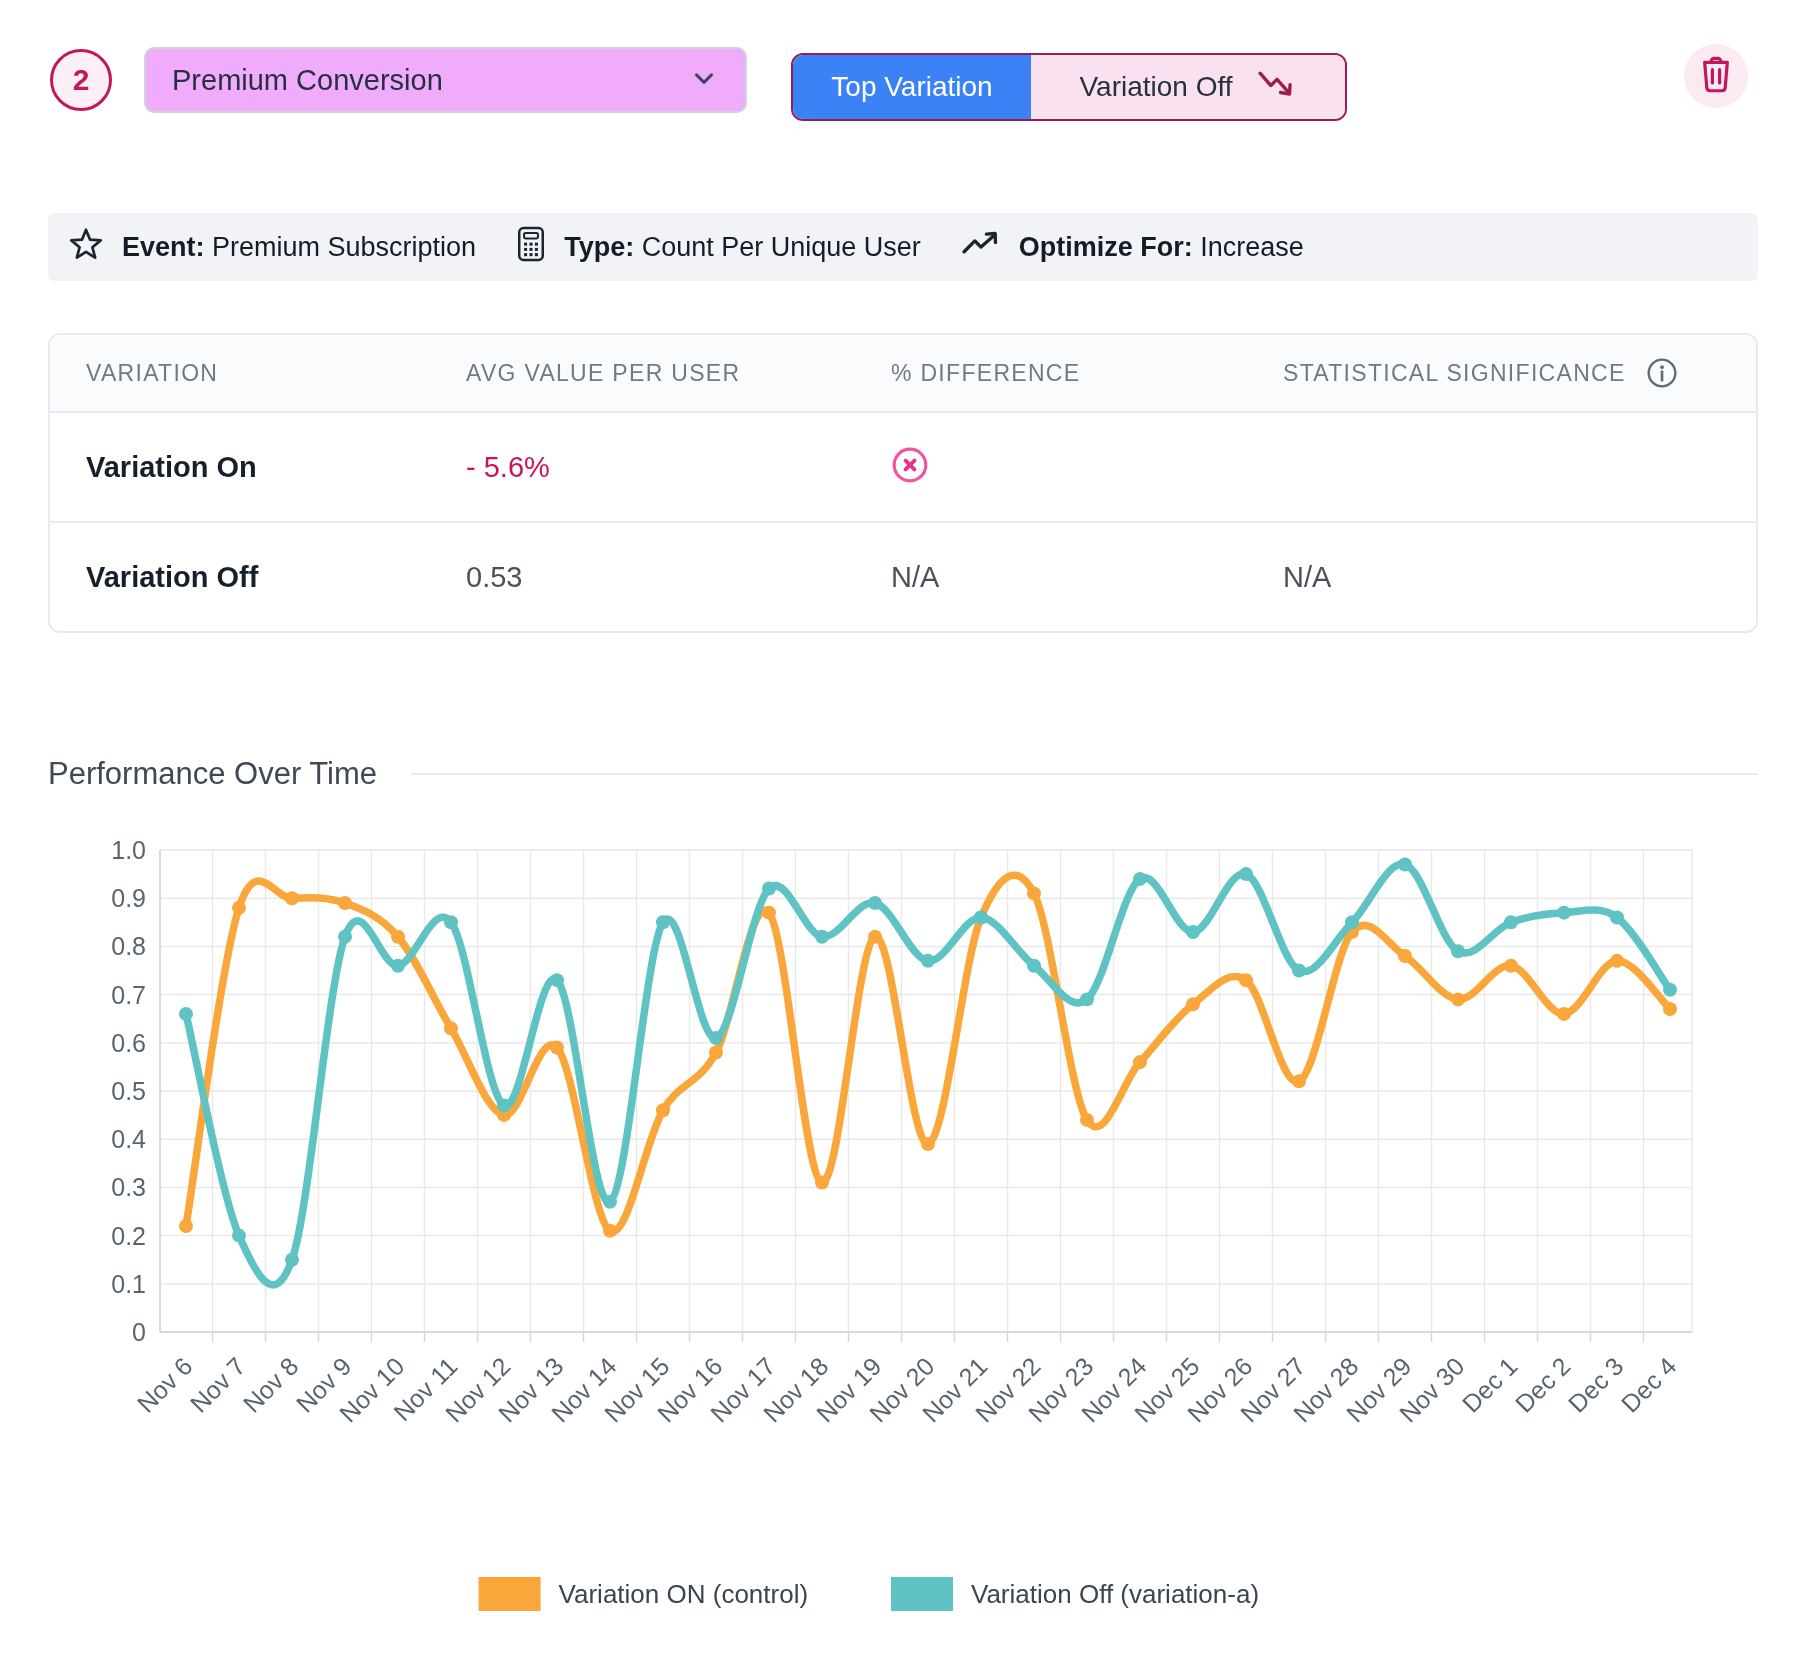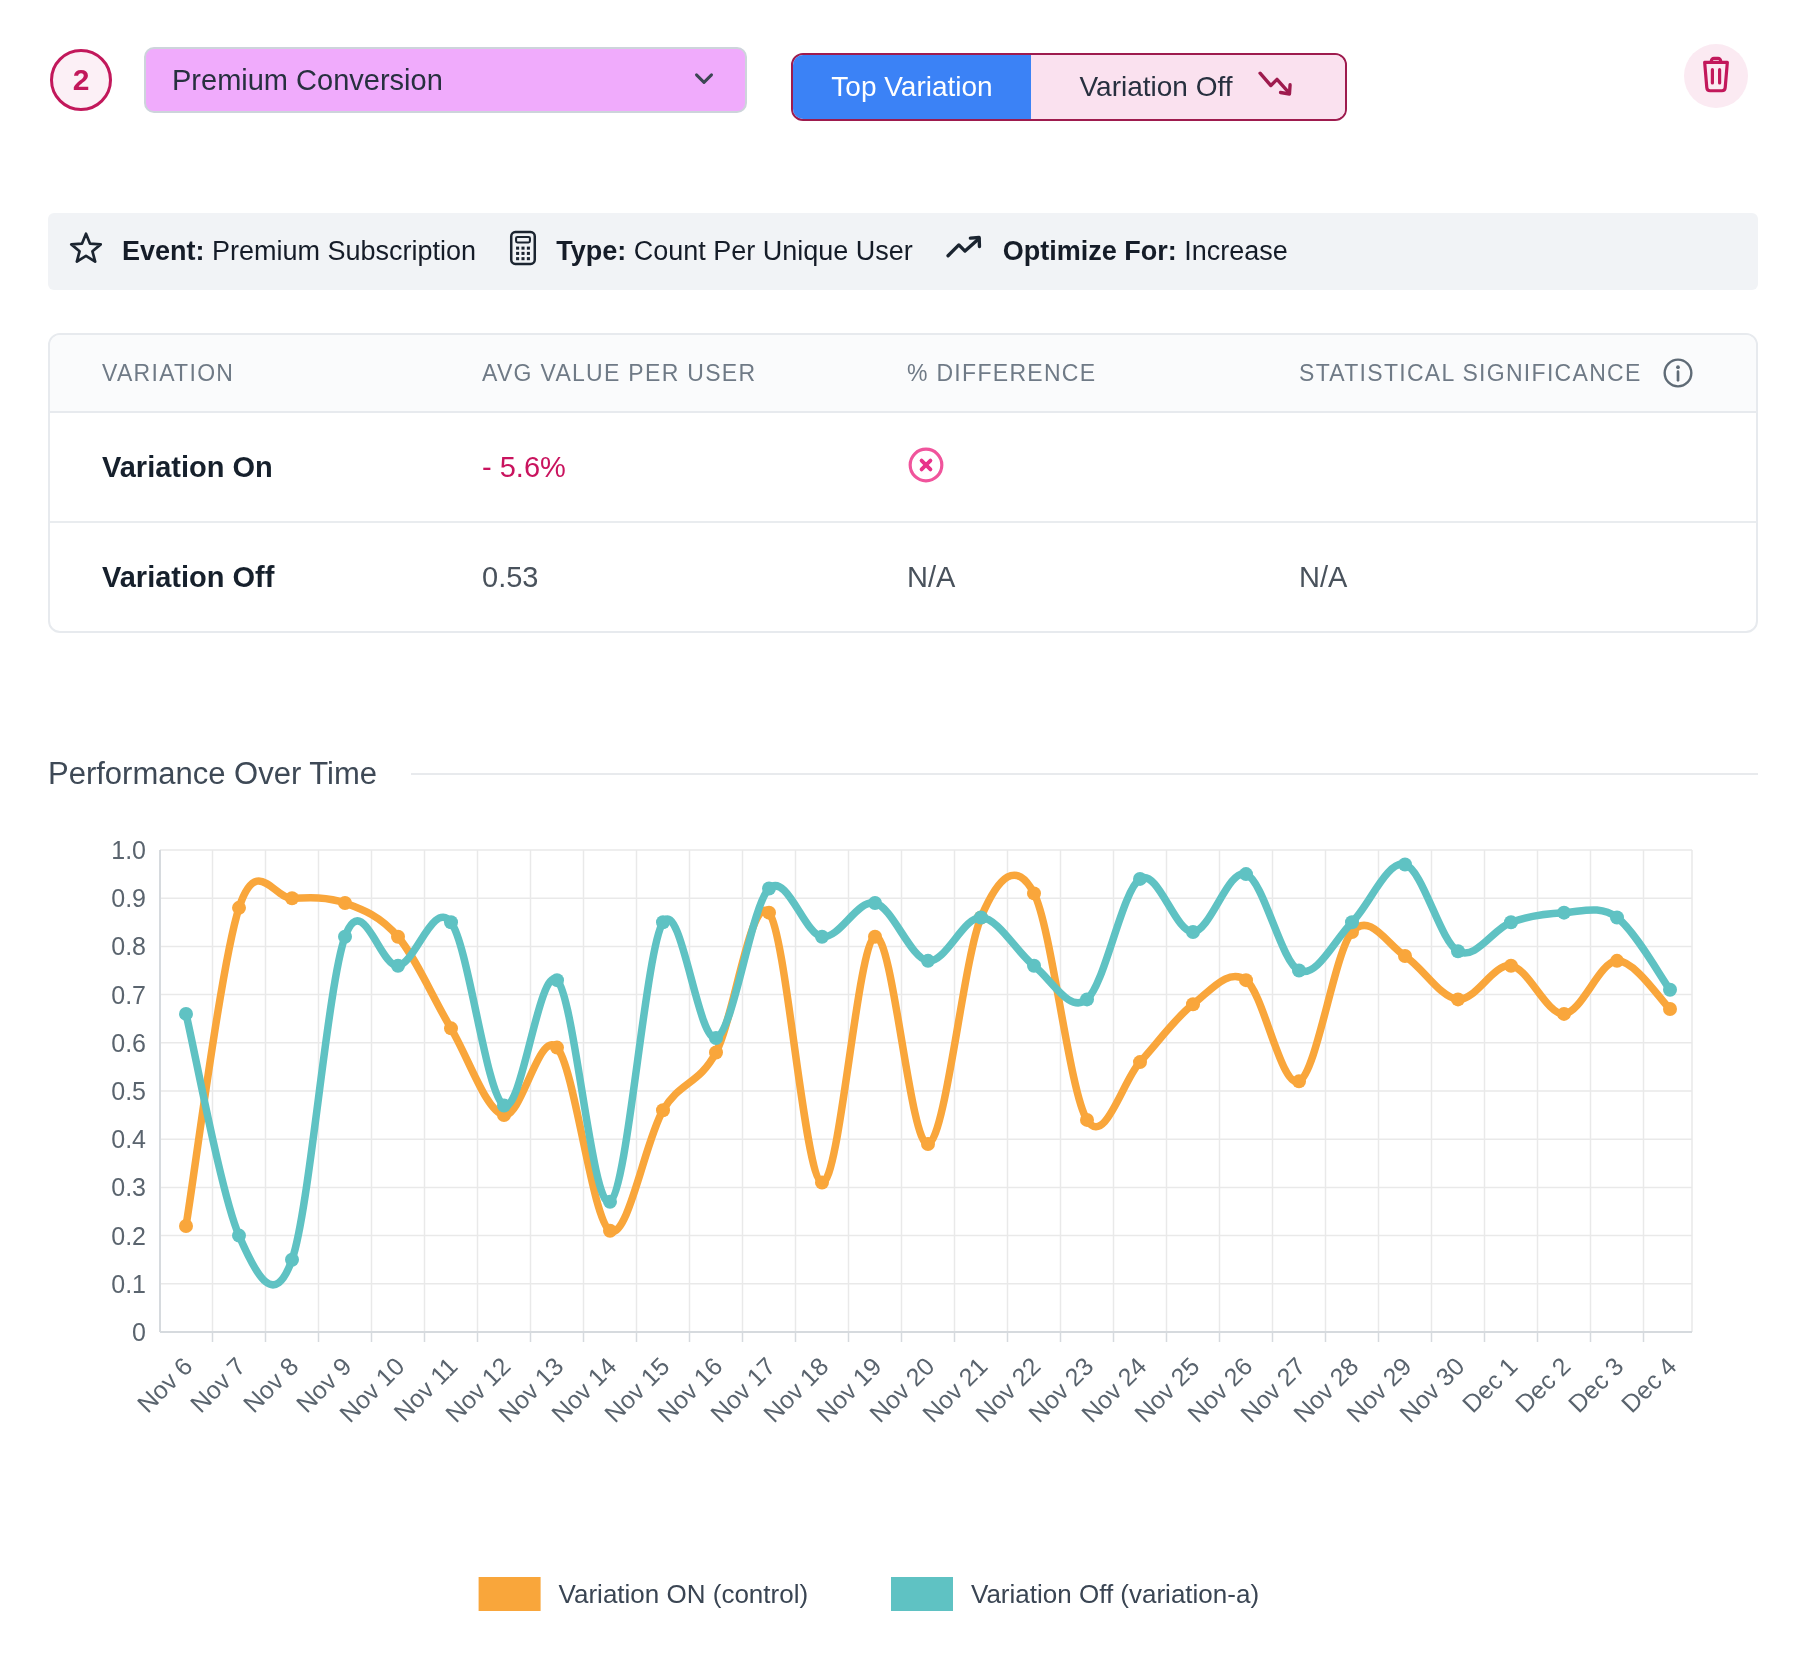--- a/index.html
+++ b/index.html
@@ -21,32 +21,32 @@
     display: flex; align-items: center; justify-content: center; border: none; cursor: pointer;
     font-family: inherit; }
   .seg-right { width: 314px; background: #FAE1EF; color: #27303F; font-size: 28px;
     display: flex; align-items: center; justify-content: center; gap: 24px; border: none;
     cursor: pointer; font-family: inherit; }
   .trash-btn { left: 1684px; top: 44px; width: 64px; height: 64px; border-radius: 50%;
     background: #FBEAF2; border: none; display: flex; align-items: center; justify-content: center;
     cursor: pointer; }
 
   
-  .info-bar { left: 48px; top: 213px; width: 1710px; height: 77px; background: #F1F3F6;
-    border-radius: 6px; display: flex; align-items: center; padding: 0 20px; gap: 32px; }
+  .info-bar { left: 48px; top: 213px; width: 1710px; height: 68px; background: #F1F3F6;
+    border-radius: 6px; display: flex; align-items: center; padding: 0 20px; gap: 40px; }
   .info-item { display: flex; align-items: center; gap: 18px; font-size: 27px; color: #151C28; }
   .info-item b { font-weight: bold; }
 
   
   .rtable { left: 48px; top: 333px; width: 1710px; border: 2px solid #E7EAEE;
     border-radius: 12px; overflow: hidden; background: #fff; }
   .trow { display: grid; grid-template-columns: 380px 425px 392px 1fr; align-items: center; }
   .thead { height: 78px; background: #FAFBFC; border-bottom: 2px solid #E7EAEE; }
   .thead .cell { font-size: 23px; letter-spacing: 1.3px; color: #6F7A86; font-weight: 500; }
-  .cell { padding-left: 52px; display: flex; align-items: center; }
+  .cell { padding-left: 36px; display: flex; align-items: center; }
   .tbody-row { height: 108px; }
   .row-divider { height: 2px; background: #E9ECEF; }
   .vname { font-size: 29px; font-weight: bold; color: #16202C; }
   .vval { font-size: 29px; color: #49525C; }
   .vdiff-neg { font-size: 29px; color: #C9135E; }
 
   
   .section-head { left: 48px; top: 756px; width: 1710px; display: flex; align-items: center; }
   .section-title { font-size: 31px; color: #3E4956; white-space: nowrap; }
   .section-rule { flex: 1; height: 2px; background: #E8EAED; margin-left: 34px; }

